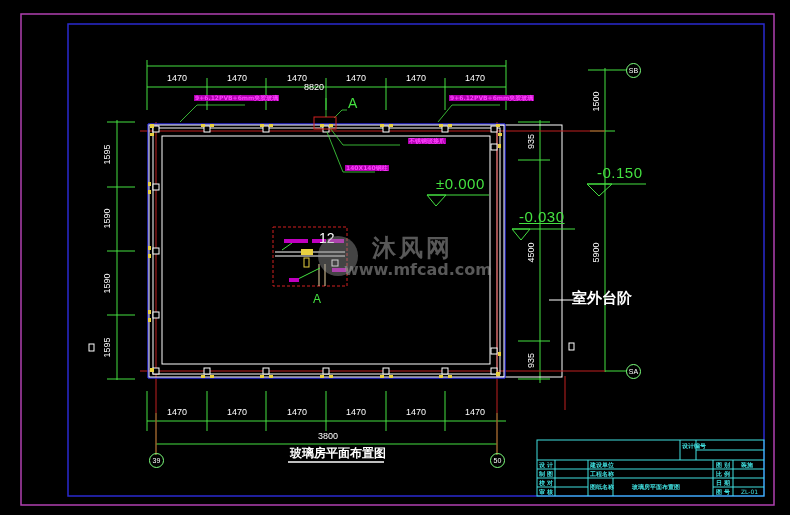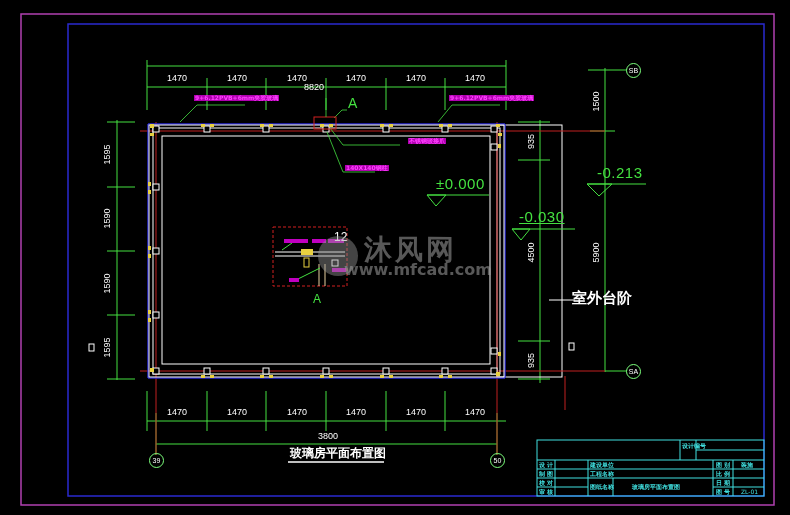--- a/index.html
+++ b/index.html
@@ -240,27 +240,27 @@
 
   <span class="txt dim vdim" style="left:524px;top:137px;">935</span>
   <span class="txt dim vdim" style="left:521px;top:248px;">4500</span>
   <span class="txt dim vdim" style="left:524px;top:356px;">935</span>
 
   <span class="txt dim vdim" style="left:586px;top:97px;">1500</span>
   <span class="txt dim vdim" style="left:586px;top:248px;">5900</span>
 
   <span class="txt elev" style="left:436px;top:176px;">±0.000</span>
   <span class="txt elev" style="left:519px;top:209px;text-decoration:underline;">-0.030</span>
-  <span class="txt elev" style="left:597px;top:165px;">-0.213</span>
+  <span class="txt elev" style="left:597px;top:165px;">-0.150</span>
 
   <span class="txt cn" style="left:572px;top:291px;font-size:15px;">室外台阶</span>
 
   <span class="txt" style="left:348px;top:96px;color:#44e040;font-size:14px;font-family:'Liberation Sans',sans-serif;">A</span>
   <span class="txt" style="left:313px;top:293px;color:#44e040;font-size:12px;font-family:'Liberation Sans',sans-serif;">A</span>
-  <span class="txt dim" style="left:319px;top:231px;font-size:12px;margin-left:15px;">12</span>
+  <span class="txt dim" style="left:319px;top:231px;font-size:14px;">12</span>
 
   <span class="txt note" style="left:194px;top:95px;">9+6.12PVB+6mm夹胶玻璃</span>
   <span class="txt note" style="left:449px;top:95px;">9+6.12PVB+6mm夹胶玻璃</span>
   <span class="txt note" style="left:408px;top:138px;">不锈钢驳接爪</span>
   <span class="txt note" style="left:345px;top:165px;">140X140钢柱</span>
 
   <div class="axis" style="left:149px;top:453px;">39</div>
   <div class="axis" style="left:490px;top:453px;">50</div>
   <div class="axis" style="left:626px;top:63px;">SB</div>
   <div class="axis" style="left:626px;top:364px;">SA</div>
@@ -277,15 +277,15 @@
   <span class="txt tb" style="left:590px;top:484px;">图纸名称</span>
   <span class="txt tb" style="left:632px;top:484px;">玻璃房平面布置图</span>
   <span class="txt tb" style="left:716px;top:462px;">图 别</span>
   <span class="txt tb" style="left:716px;top:471px;">比 例</span>
   <span class="txt tb" style="left:716px;top:480px;">日 期</span>
   <span class="txt tb" style="left:716px;top:489px;">图 号</span>
   <span class="txt tb" style="left:741px;top:462px;">装施</span>
   <span class="txt tb" style="left:741px;top:489px;font-weight:normal;">ZL-01</span>
 
   <div style="position:absolute;left:318px;top:236px;width:40px;height:40px;border-radius:50%;background:rgba(150,150,150,0.45);"></div>
-  <span class="txt wm" style="left:364px;top:236px;font-size:28px;letter-spacing:3px;">沐风网</span>
+  <span class="txt wm" style="left:372px;top:236px;font-size:24px;letter-spacing:3px;">沐风网</span>
   <span class="txt wm" style="left:344px;top:262px;font-size:16px;">www.mfcad.com</span>
 </div>
 
 </body></html>

